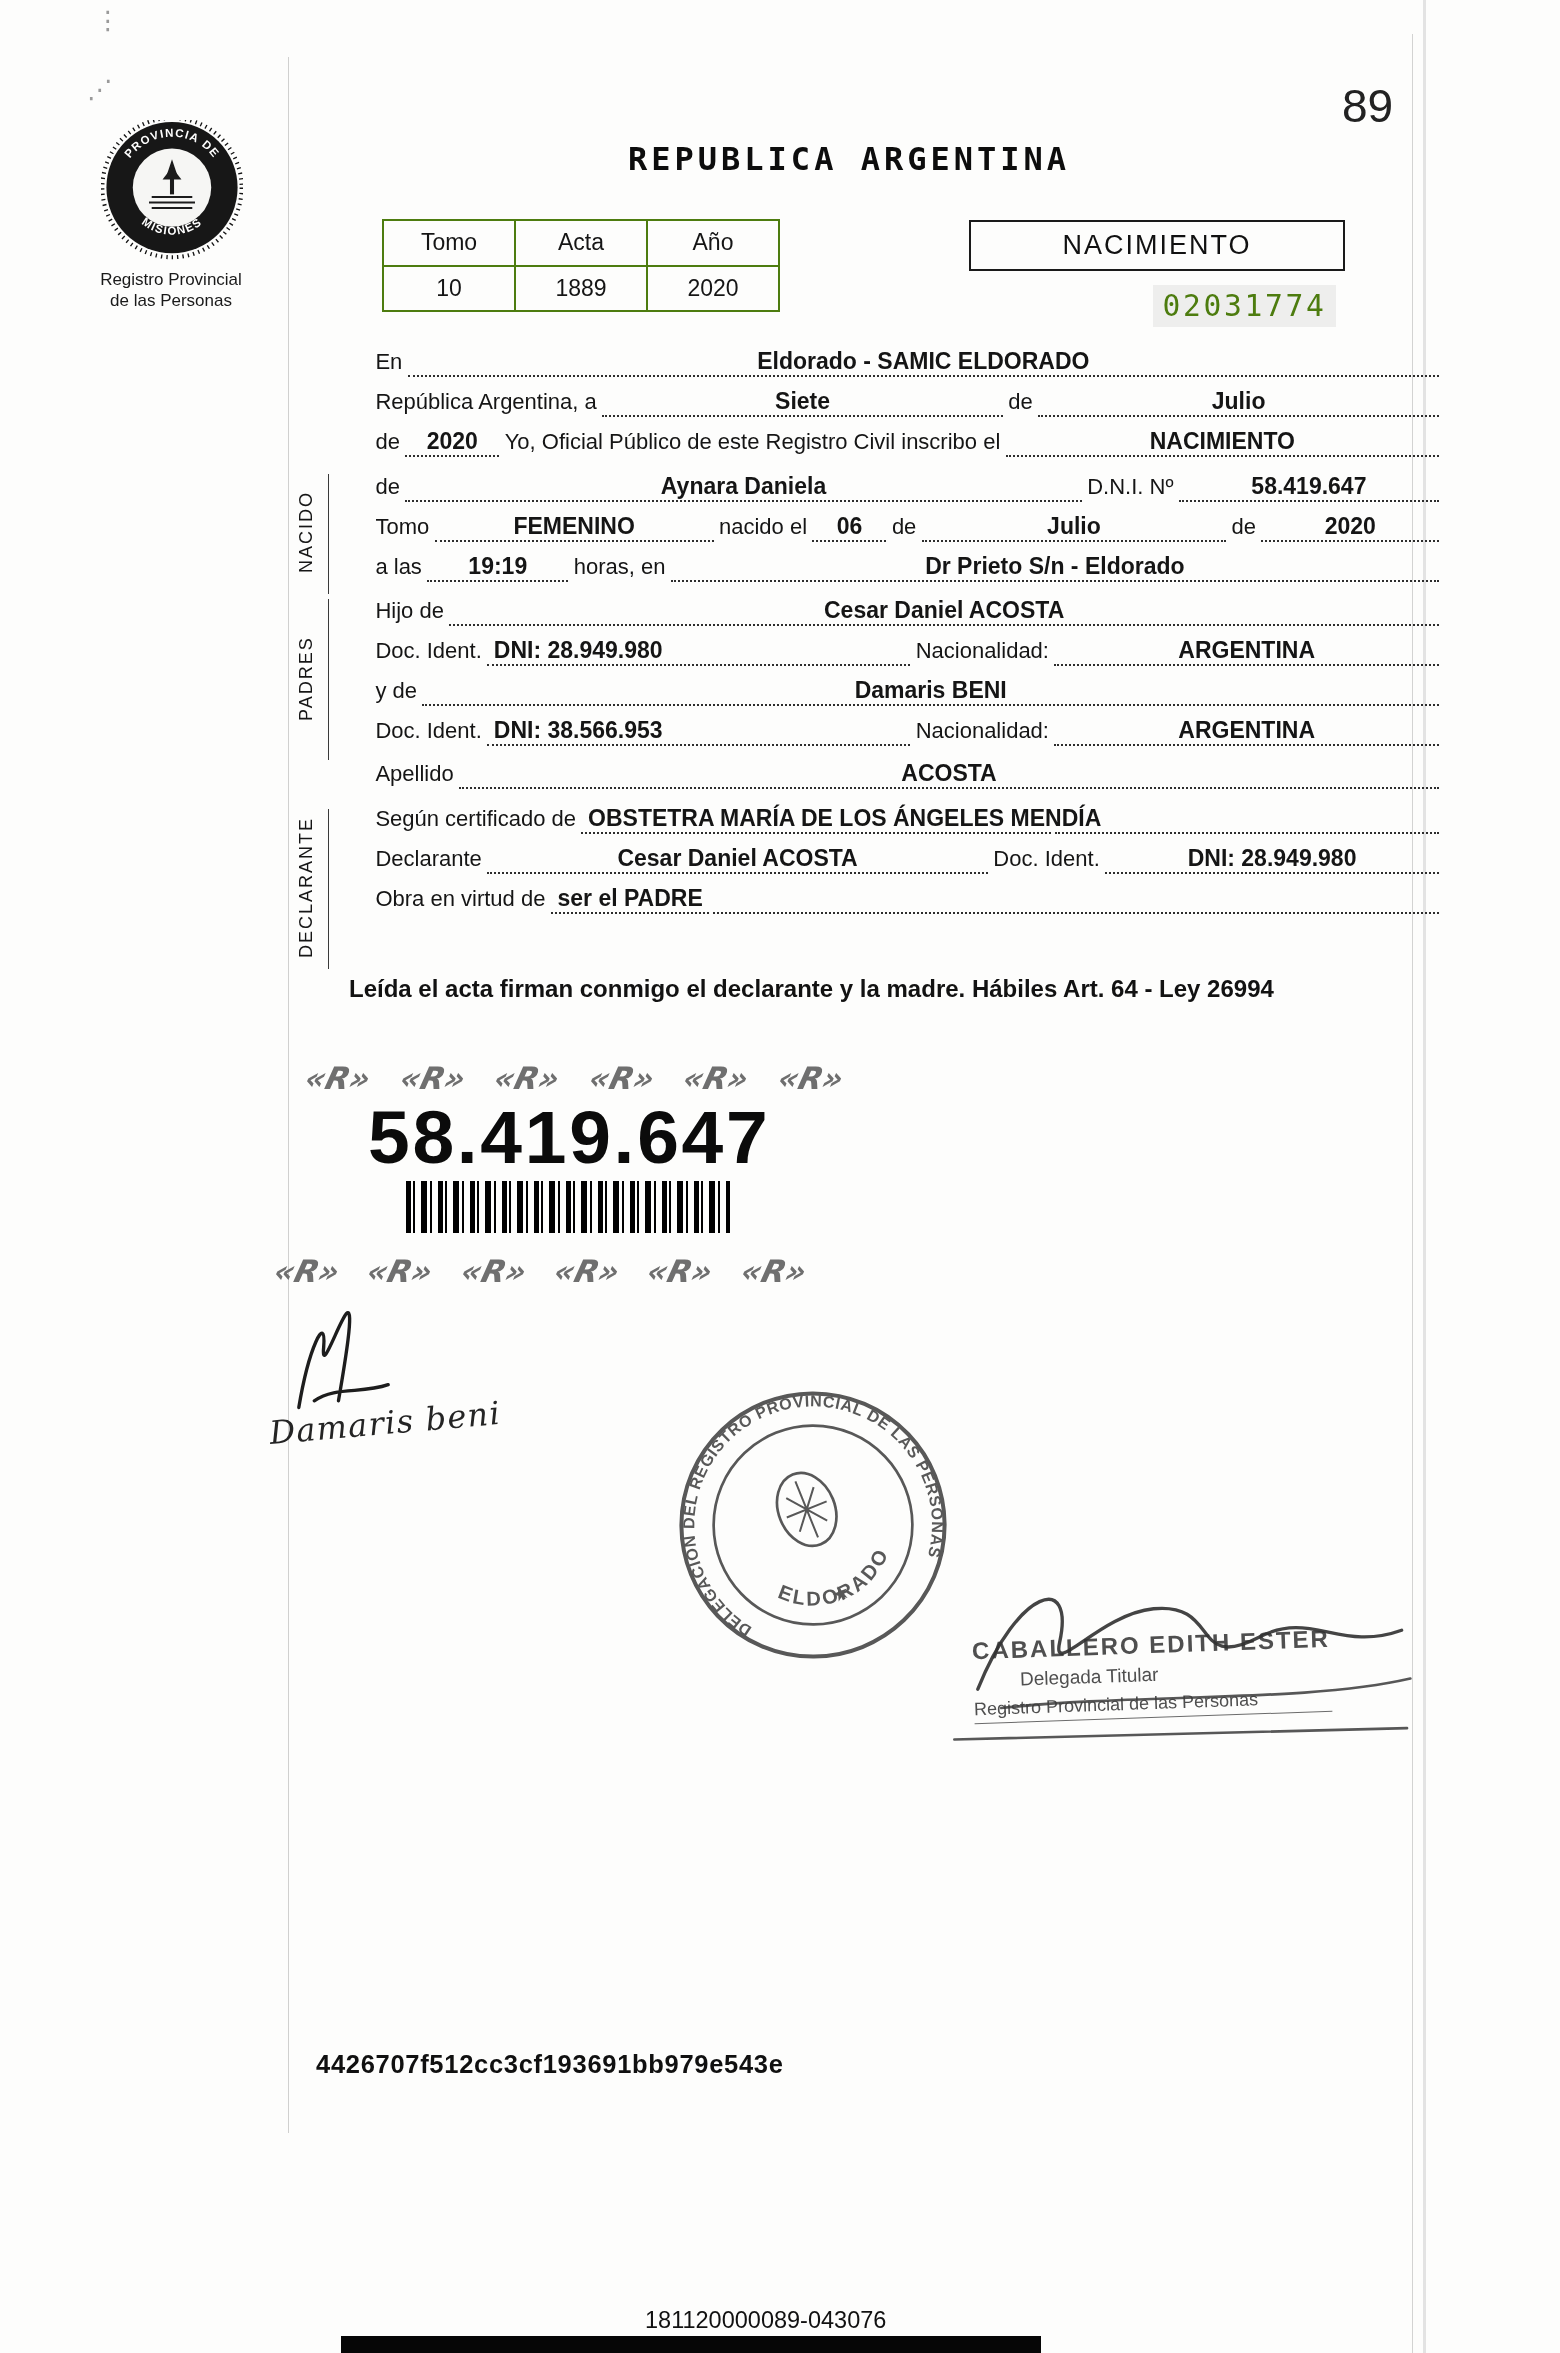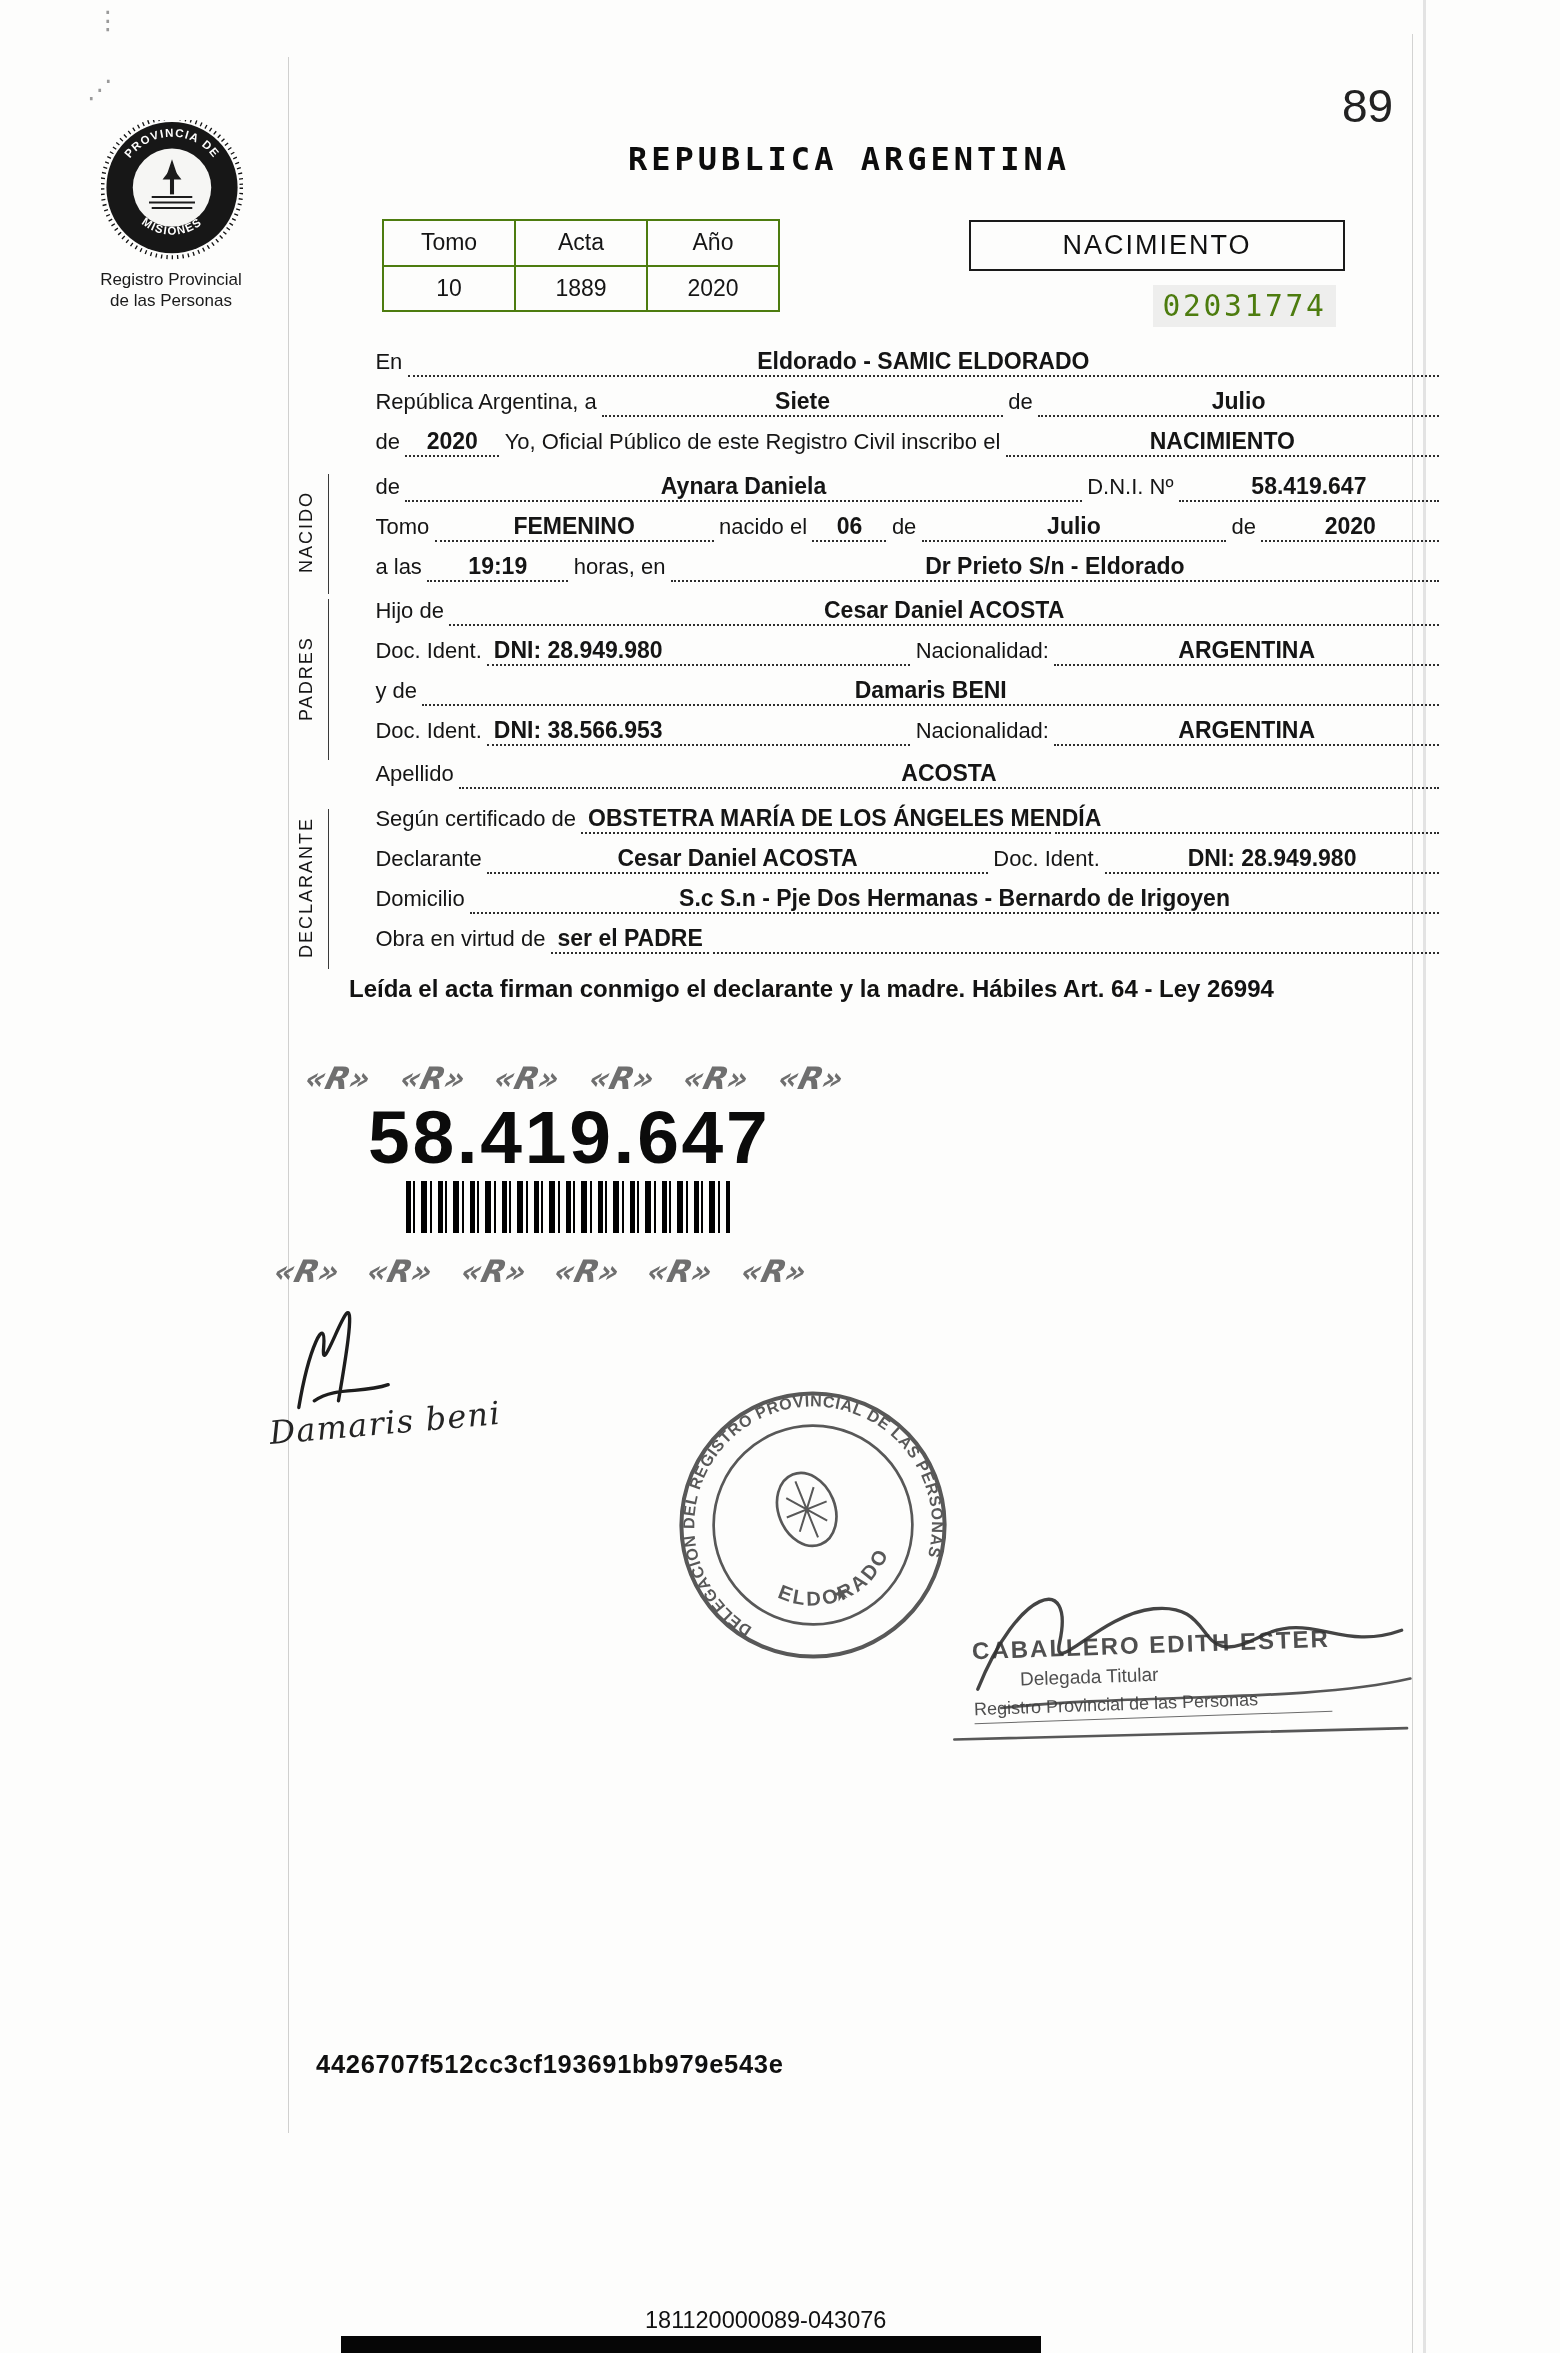--- a/index.html
+++ b/index.html
@@ -227,24 +227,20 @@
       <span class="seg f09">&nbsp;</span>
     </div>
 
     <div class="fline">
       <span class="lbl">Declarante</span>
       <span class="seg f15"><b class="val">Cesar Daniel ACOSTA</b></span>
       <span class="lbl">Doc. Ident.</span>
       <span class="seg"><b class="val">DNI: 28.949.980</b></span>
     </div>
 
-    <div class="fline">
-      <span class="lbl">Domicilio</span>
-      <span class="seg"><b class="val">S.c S.n - Pje Dos Hermanas - Bernardo de Irigoyen</b></span>
-    </div>
 
     <div class="fline">
       <span class="lbl">Obra en virtud de</span>
       <span class="seg auto"><b class="val">ser el PADRE</b></span>
       <span class="seg">&nbsp;</span>
     </div>
 
   </div>
 
   <div class="note">Leída el acta firman conmigo el declarante y la madre. Hábiles  Art. 64 - Ley 26994</div>

